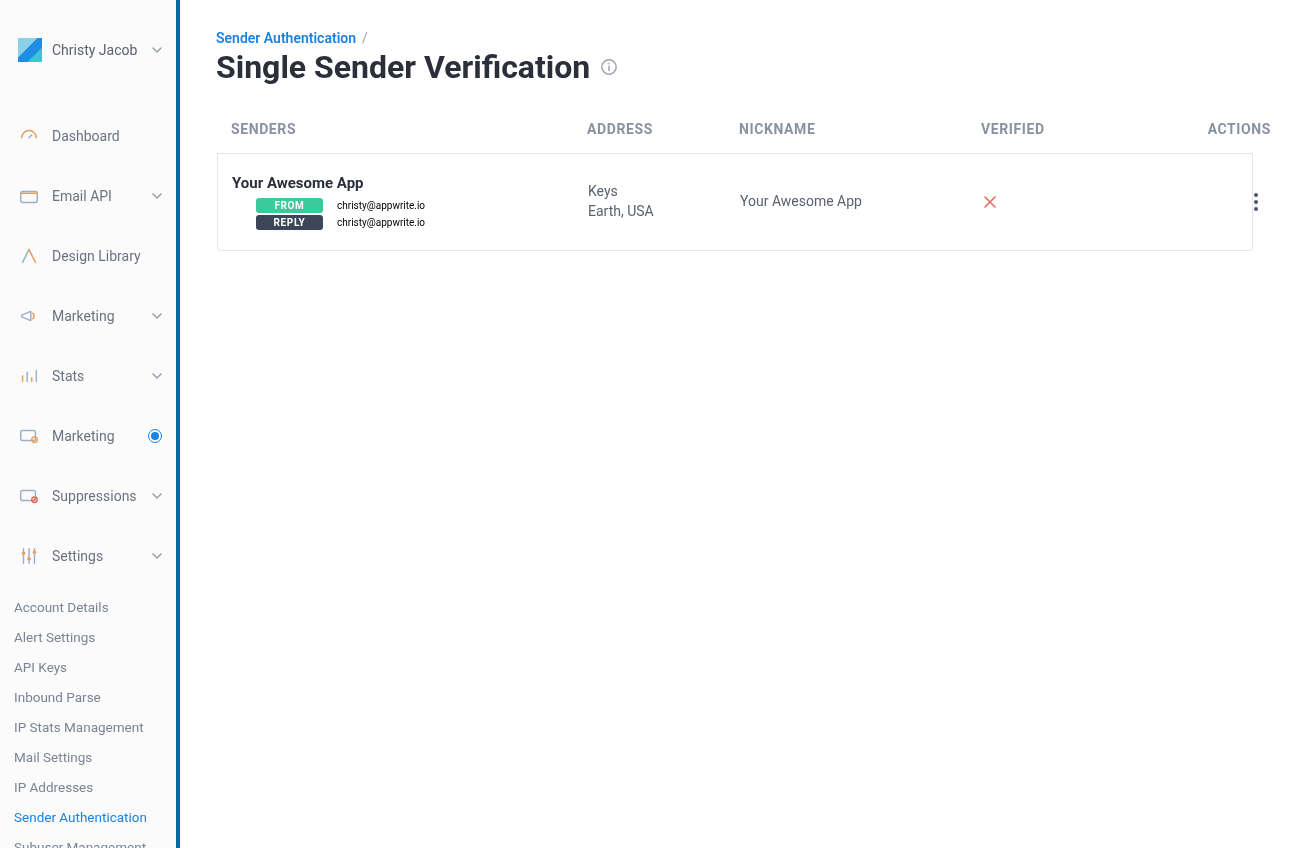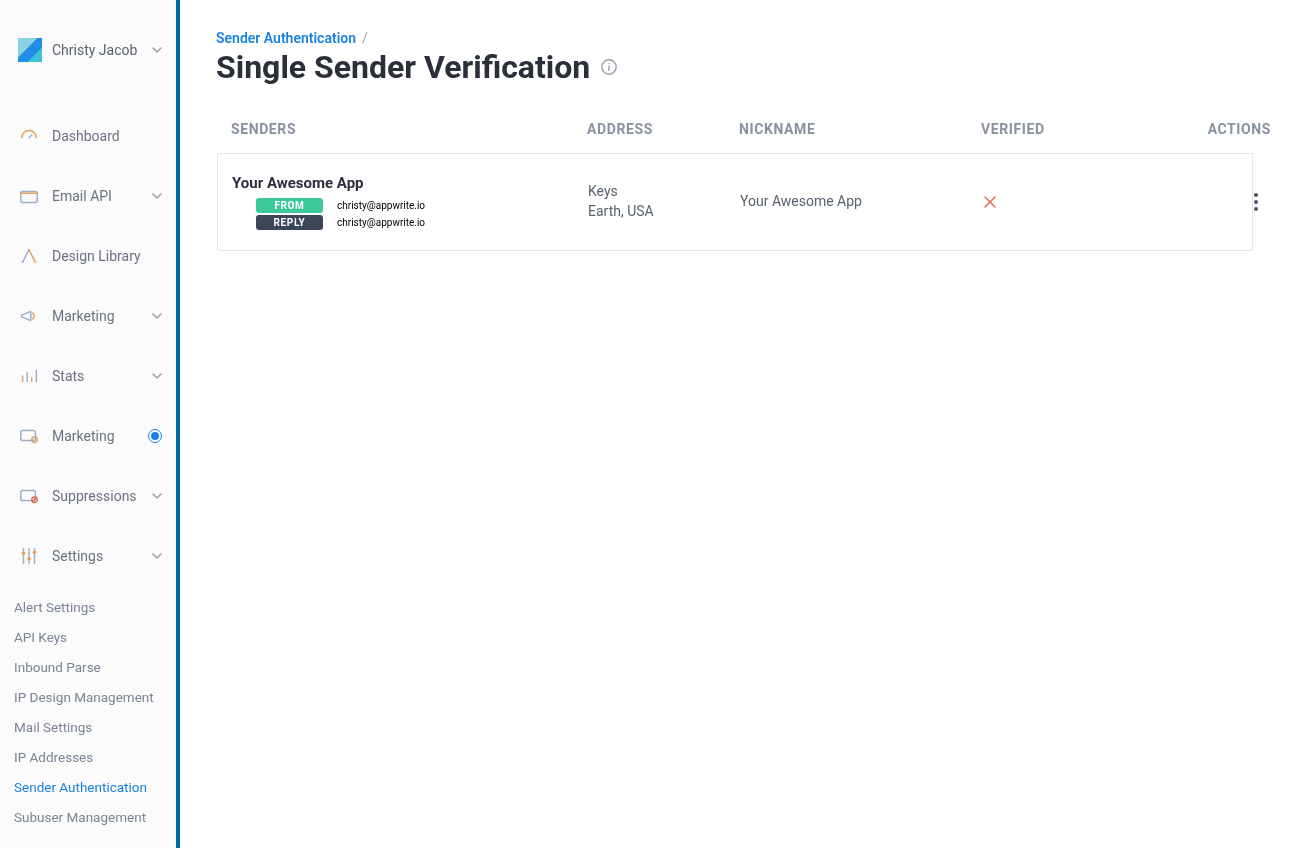--- a/index.html
+++ b/index.html
@@ -307,24 +307,25 @@
       <span class="nav-label">Settings</span>
       <span class="chev">
           <svg viewBox="0 0 10 10">
             <path class="stroke" d="M1 3l4 4 4-4"></path>
           </svg>
         </span>
     </li>
   </ul>
 
   <ul class="subnav">
+    <li class="subnav-item">Account Details</li>
     <li class="subnav-item">Alert Settings</li>
     <li class="subnav-item">API Keys</li>
     <li class="subnav-item">Inbound Parse</li>
-    <li class="subnav-item">IP Design Management</li>
+    <li class="subnav-item">IP Stats Management</li>
     <li class="subnav-item">Mail Settings</li>
     <li class="subnav-item">IP Addresses</li>
     <li class="subnav-item active">Sender Authentication</li>
     <li class="subnav-item">Subuser Management</li>
   </ul>
 
 </aside>
 
 <main class="main">
 

